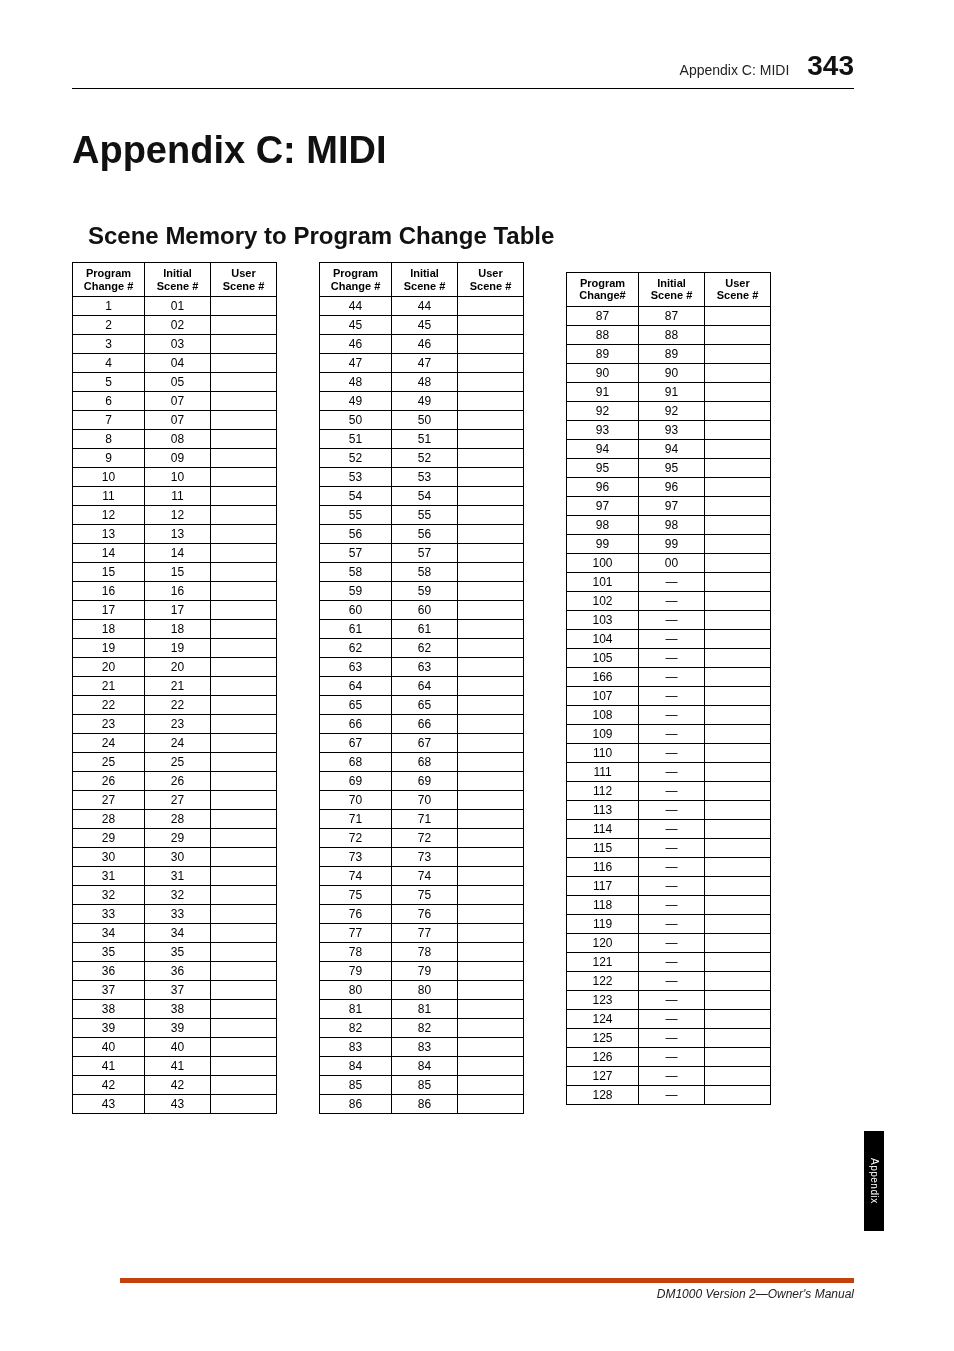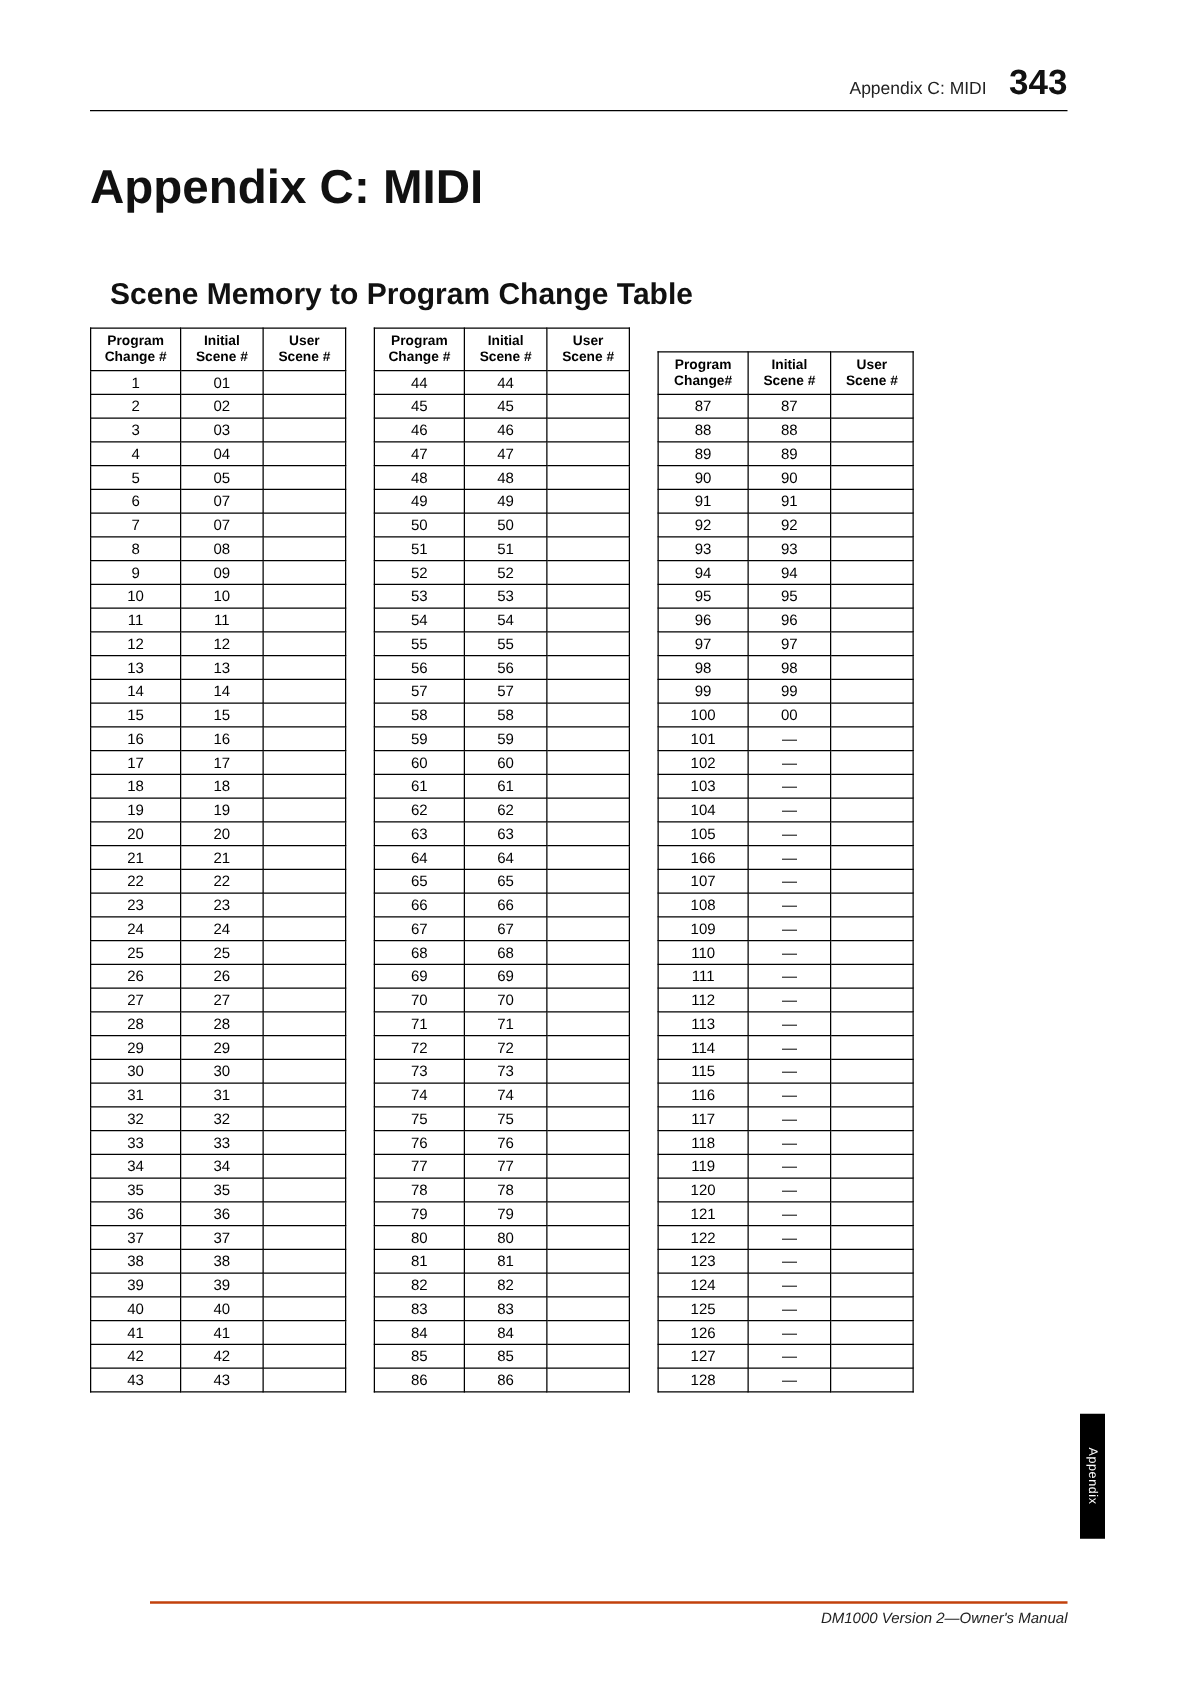--- a/index.html
+++ b/index.html
@@ -45,22 +45,22 @@
     color: #111;
   }
   h2.section-title {
     font-size: 24px;
     font-weight: bold;
     margin: 0 0 12px 16px;
     color: #111;
   }
   .tables-row {
     display: flex;
-    gap: 22px;
-    align-items: flex-end;
+    gap: 42px;
+    align-items: center;
   }
   table.grid {
     border-collapse: collapse;
     font-size: 12px;
     table-layout: fixed;
   }
   table.grid th, table.grid td {
     border: 1px solid #000;
     text-align: center;
     vertical-align: middle;
@@ -92,21 +92,21 @@
   }
   .side-tab span {
     writing-mode: vertical-rl;
     transform: rotate(0deg);
     letter-spacing: 0.5px;
   }
   .footer {
     position: absolute;
     right: 100px;
     bottom: 50px;
-    border-top: 2px solid #c2410c;
+    border-top: 5px solid #c2410c;
     width: calc(100% - 220px);
     text-align: right;
     padding-top: 4px;
     font-style: italic;
     font-size: 12px;
     color: #222;
   }
 </style>
 </head>
 <body>

